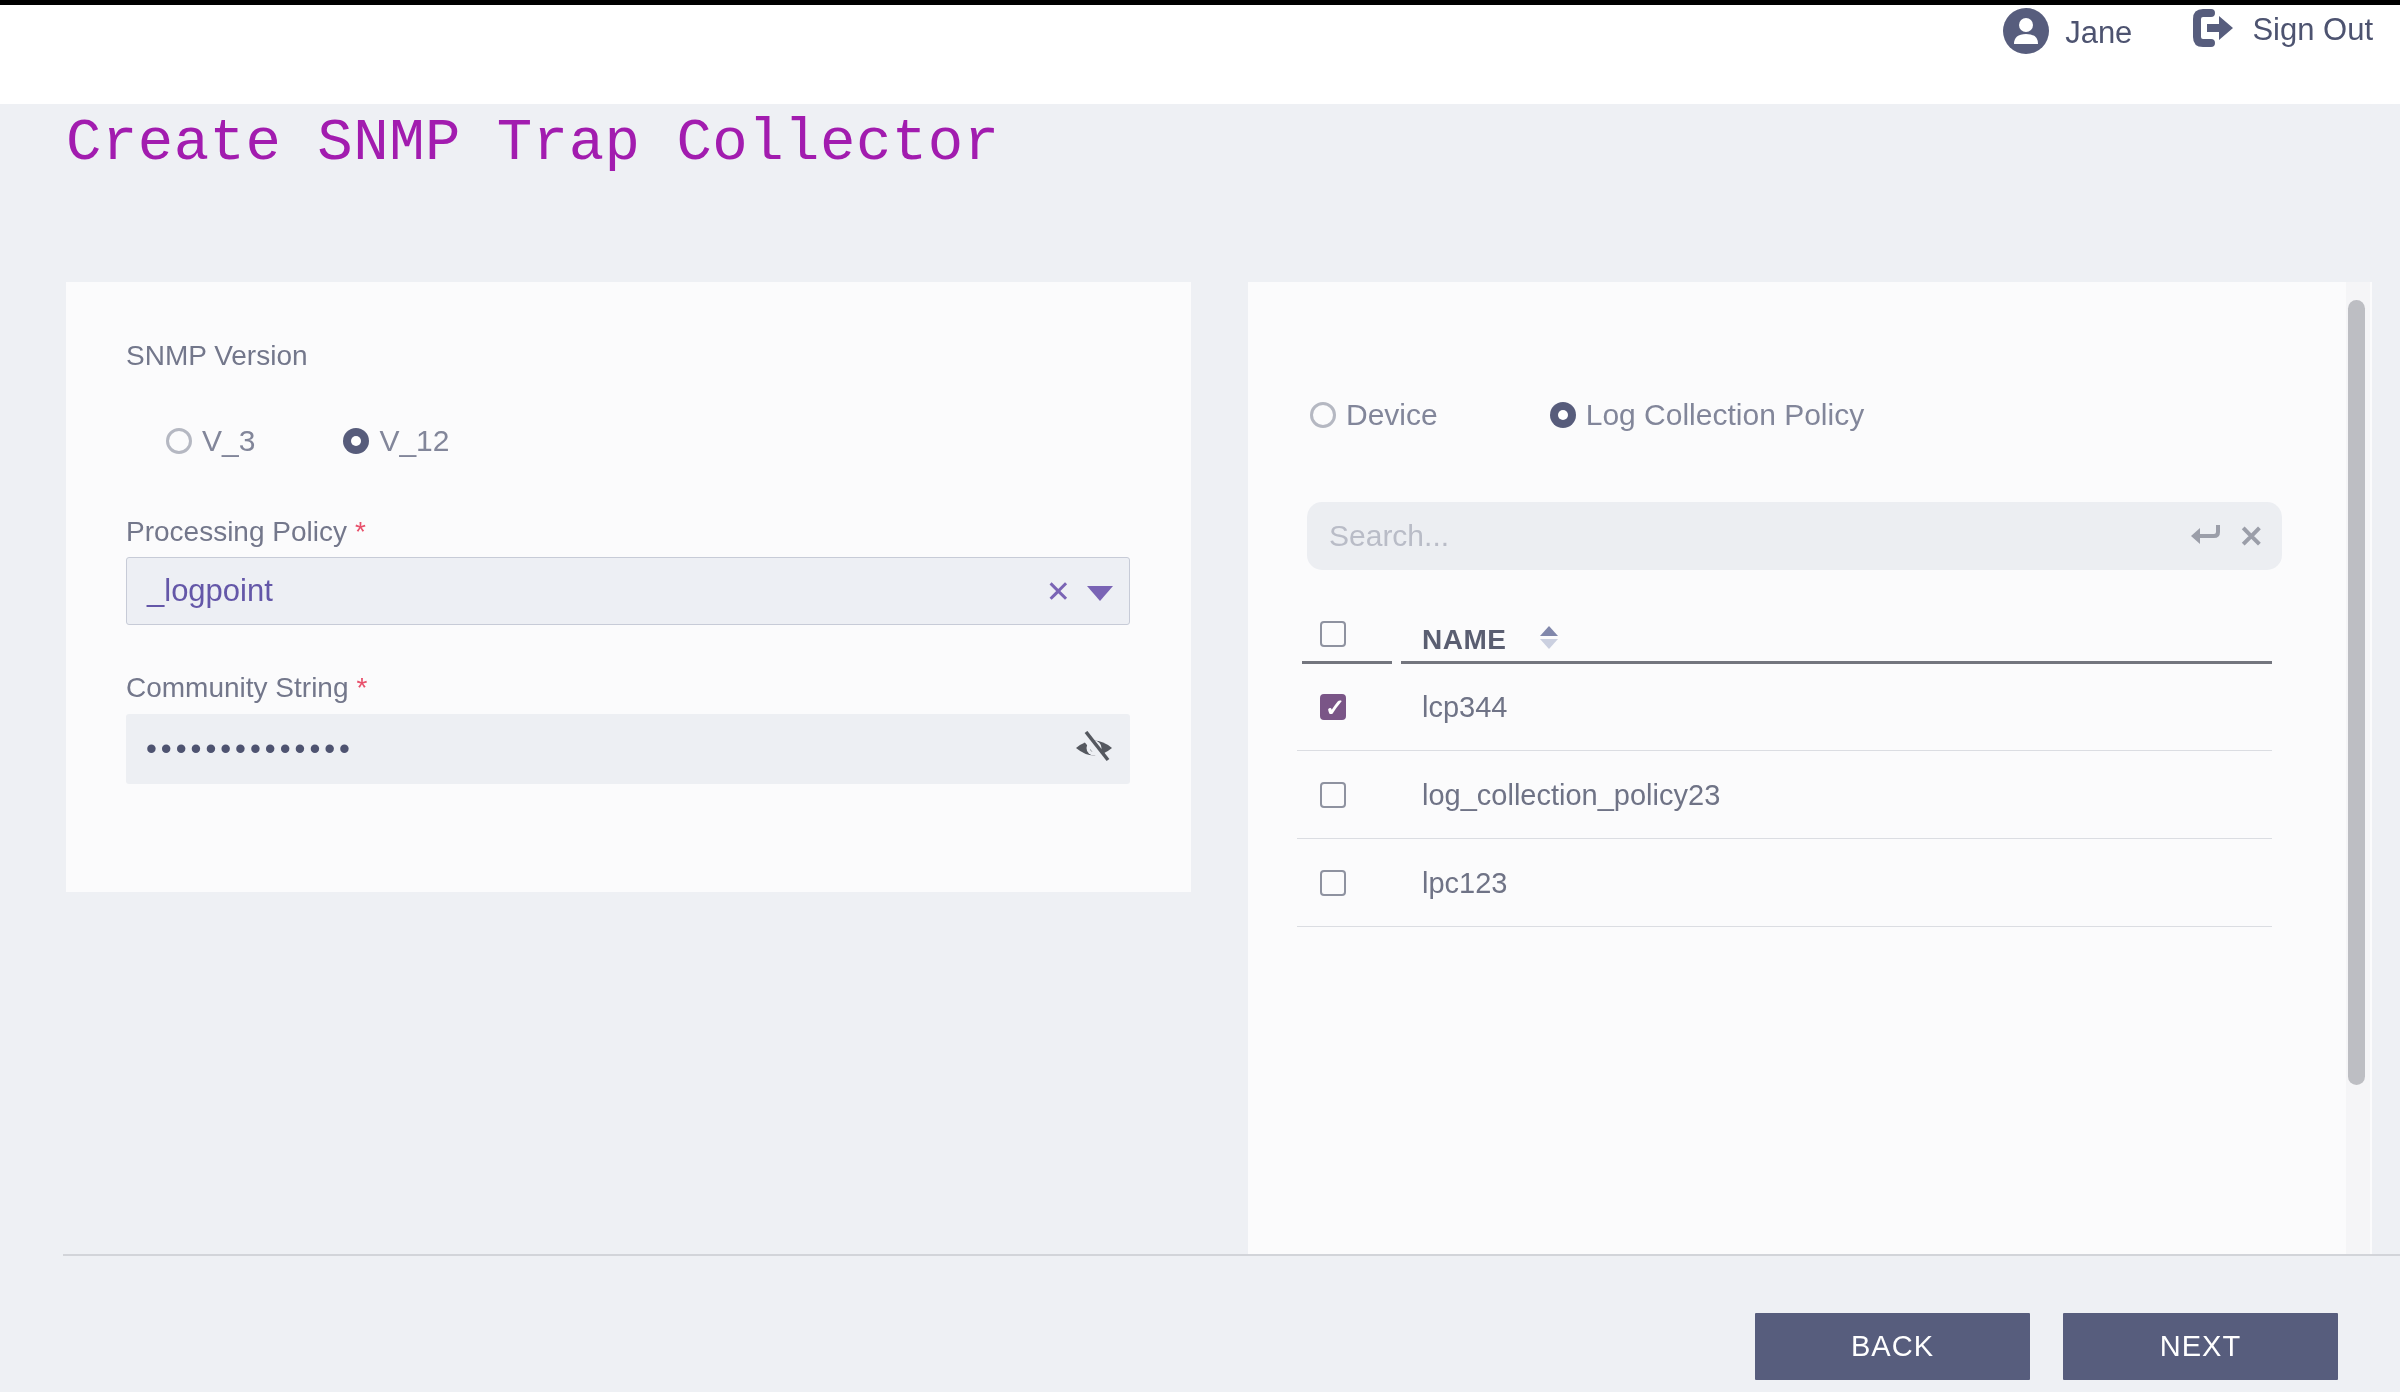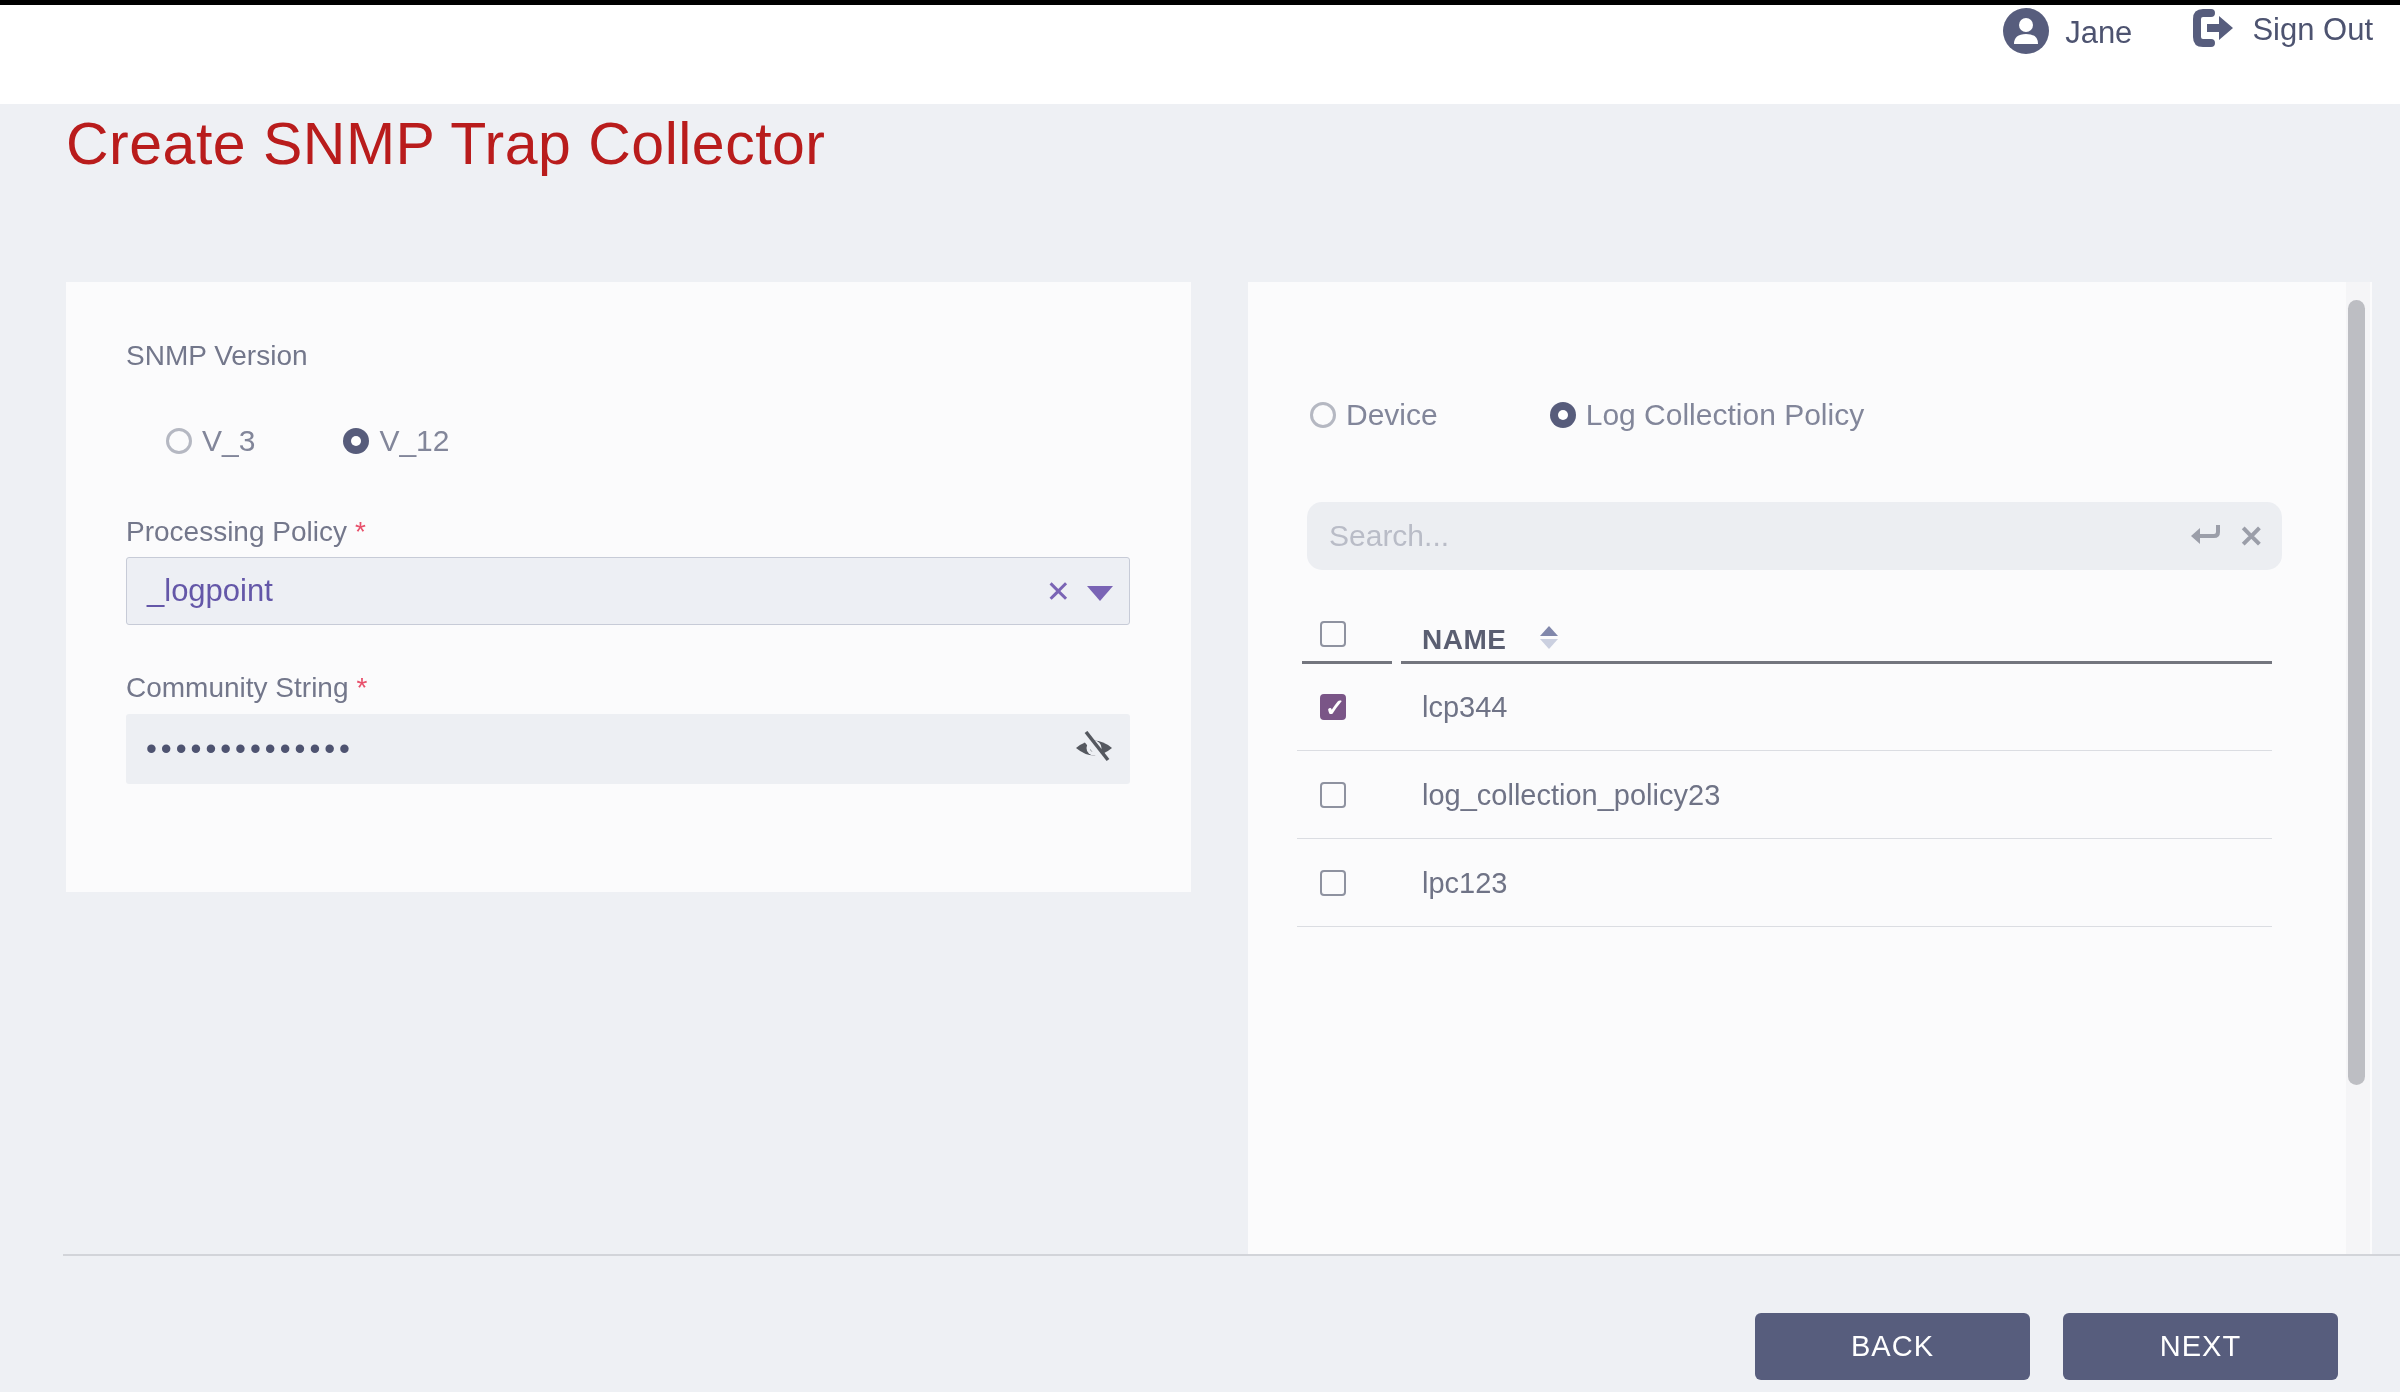--- a/index.html
+++ b/index.html
@@ -9,21 +9,21 @@
 
   
   .top-strip { position:absolute; left:0; top:0; width:2400px; height:5px; background:#000; }
   .header { position:absolute; left:0; top:5px; width:2400px; height:99px; background:#FFFFFF; }
   .header-right { position:absolute; right:27px; top:3px; height:78px; display:flex; align-items:flex-start; gap:18px; }
   .header-user, .header-signout { display:flex; align-items:center; gap:16px; cursor:pointer; }
   .header-label { font-size:31px; color:#4D5370; }
   .header-signout { margin-left:42px; }
 
   
-  .page-title { position:absolute; left:66px; top:110px; font-size:59px; font-weight:300; color:#b91c1c; letter-spacing:0.5px; }
+  .page-title { position:absolute; left:66px; top:110px; font-size:59px; font-weight:300; color:#a21caf; letter-spacing:0.5px;font-family:Liberation Mono, monospace; }
 
   
   .card { position:absolute; background:#FBFBFC; }
   .card-left  { left:66px;   top:282px; width:1125px; height:610px; }
   .card-right { left:1248px; top:282px; width:1124px; height:972px; }
 
   .field-label { position:absolute; font-size:28px; color:#73778B; }
   .req { color:#E8506B; font-size:28px; margin-left:8px; vertical-align:top; }
 
   
@@ -66,21 +66,21 @@
   .tbl-row { position:relative; height:88px; border-bottom:1px solid #DBDDE2; }
   .tbl-row .checkbox { position:absolute; left:23px; top:31px; }
   .row-name { position:absolute; left:125px; top:0; height:88px; display:flex; align-items:center; font-size:29px; color:#6F7386; }
 
   
   .scroll-track { position:absolute; right:2px; top:0; width:24px; height:972px; background:#F5F5F7; }
   .scroll-thumb { position:absolute; right:5px; top:18px; width:17px; height:785px; border-radius:9px; background:#BDBEC3; cursor:pointer; }
 
   
   .divider { position:absolute; left:63px; top:1254px; width:2337px; height:2px; background:#D2D4D9; }
-  .btn { position:absolute; top:1313px; width:275px; height:67px; background:#575D7D; border:none; border-radius:6px; color:#FFFFFF; font-size:29px; font-family:"Liberation Sans", sans-serif; letter-spacing:1px; cursor:pointer; }
+  .btn { position:absolute; top:1313px; width:275px; height:67px; background:#575D7D; border:none; border-radius:1px; color:#FFFFFF; font-size:29px; font-family:"Liberation Sans", sans-serif; letter-spacing:1px; cursor:pointer; }
   .btn-back { left:1755px; }
   .btn-next { left:2063px; }
 </style>
 </head>
 <body>
 
 <div class="app">
 
   <div class="top-strip"></div>
 

